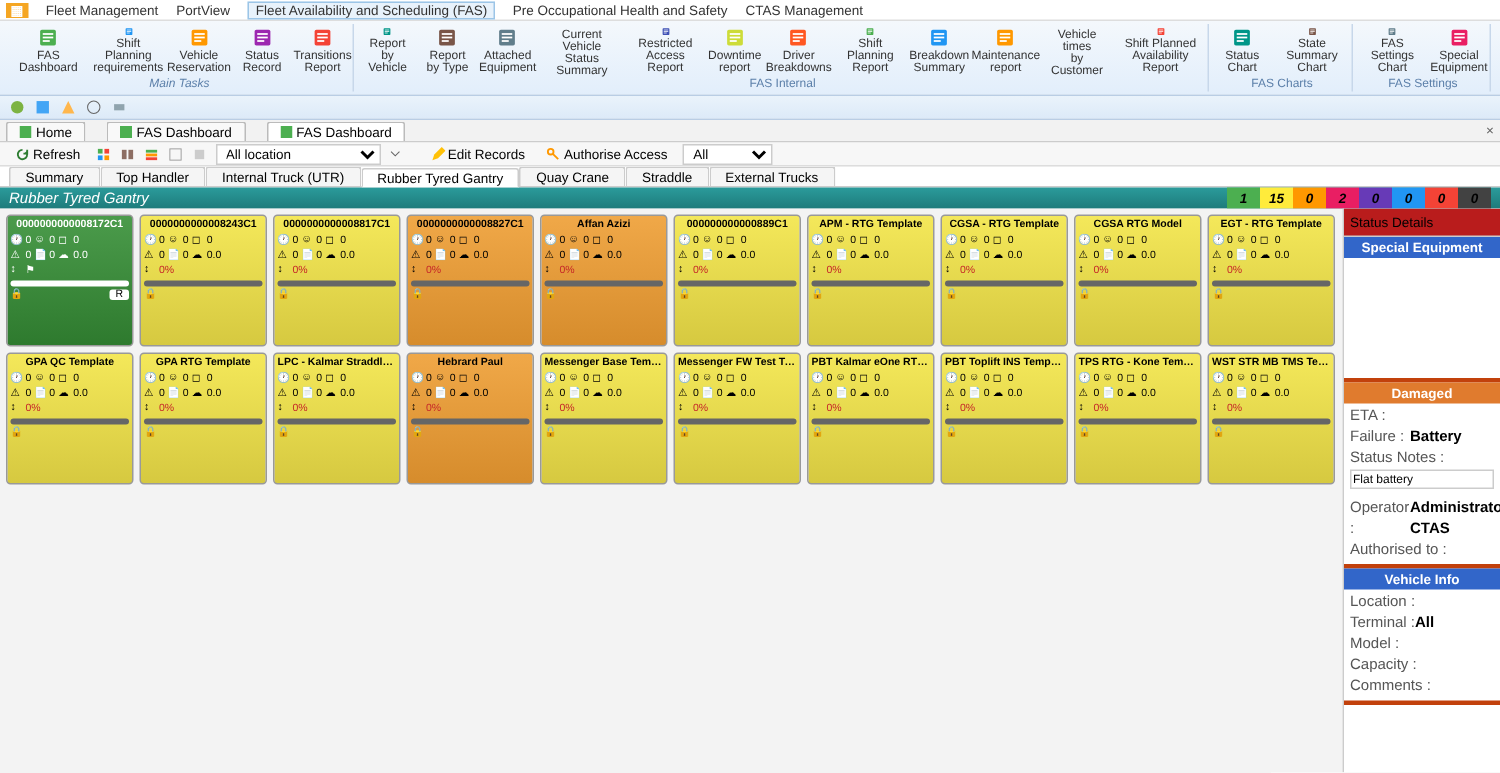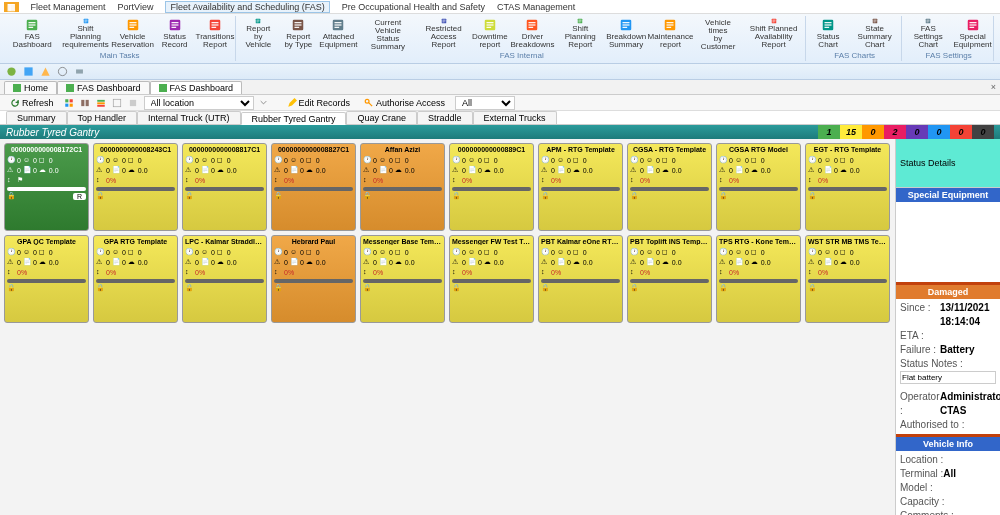--- a/index.html
+++ b/index.html
@@ -9,21 +9,21 @@
 .menubar .selected{background:#e8f2fb;border:1px solid #9cc5e7;padding:0 4px}
 .ribbon{height:50px;background:linear-gradient(#f4f8fc,#e2eefb);border-bottom:1px solid #b9cde4;display:flex;padding:2px 4px}
 .rib-item{display:flex;flex-direction:column;align-items:center;justify-content:flex-start;padding:2px 3px;min-width:40px;cursor:pointer}
 .rib-item svg{width:18px;height:18px}
 .rib-item span{font-size:8px;color:#333;text-align:center;line-height:1;margin-top:1px}
 .rib-group-label{font-size:8px;color:#5b7fa9;text-align:center;position:absolute;bottom:1px}
 .rib-group{display:flex;position:relative;padding-bottom:10px;border-right:1px solid #c7d7ea;margin-right:2px}
 .qat{height:16px;background:linear-gradient(#eaf3fb,#dceaf8);border-bottom:1px solid #b9cde4;display:flex;align-items:center;padding:0 6px;gap:6px}
 .qat svg{width:11px;height:11px}
 .tabstrip{height:15px;background:#f2f2f2;display:flex;align-items:flex-end;padding-left:4px;border-bottom:1px solid #ccc}
-.doctab{font-size:9px;padding:1px 8px;border:1px solid #bbb;border-bottom:none;background:#f9f9f9;margin-right:0;border-radius:2px 2px 0 0;display:flex;align-items:center;gap:3px}
+.doctab{font-size:9px;padding:1px 8px;border:1px solid #bbb;border-bottom:none;background:#f9f9f9;margin-right:14px;border-radius:2px 2px 0 0;display:flex;align-items:center;gap:3px}
 .doctab.active{background:#fff}
 .doctab svg{width:8px;height:8px}
 .toolbar2{height:16px;background:#f7f7f7;border-bottom:1px solid #ddd;display:flex;align-items:center;padding:0 6px;gap:6px}
 .toolbar2 span,.toolbar2 select{font-size:9px}
 .toolbar2 .btn{display:flex;align-items:flex-end;gap:2px;padding:0 4px;cursor:pointer}
 .toolbar2 svg{width:10px;height:10px}
 .toolbar2 select{height:14px;border:1px solid #ccc;background:#fff;padding:0 2px}
 .subtabs{height:14px;border-bottom:1px solid #ccc;display:flex;padding-left:6px}
 .subtab{font-size:9px;padding:1px 10px;border:1px solid #ccc;border-bottom:none;background:#f5f5f5;border-radius:2px 2px 0 0;cursor:pointer}
 .subtab.active{background:#fff;border-bottom:1px solid #fff;position:relative;top:1px}
@@ -35,21 +35,21 @@
 .card{width:85px;height:88px;border:1px solid #999;border-radius:3px;background:linear-gradient(#f4e85a,#d6c940);display:flex;flex-direction:column;padding:2px;font-size:7px}
 .card.green{background:linear-gradient(#4b9b4b,#2e7a2e);color:#fff}
 .card.orange{background:linear-gradient(#f0a848,#d68c2c)}
 .card-title{font-size:7px;text-align:center;font-weight:bold;margin-bottom:2px;white-space:nowrap;overflow:hidden;text-overflow:ellipsis}
 .card-row{display:flex;align-items:center;gap:2px;margin:1px 0}
 .card-row span{font-size:7px}
 .card .ic{width:8px;height:8px;display:inline-block}
 .progress{height:4px;background:#666;border-radius:2px;margin-top:2px}
 .card.green .progress{background:#fff}
 .side{width:105px;border-left:1px solid #ccc;display:flex;flex-direction:column;background:#fff}
-.side-header{background:#5eead4;padding:19px 4px;font-size:9px;border-bottom:1px solid #ccc}
+.side-header{background:#b91c1c;padding:4px 4px;font-size:9px;border-bottom:1px solid #ccc}
 .side-section{border-bottom:3px solid #c2410c}
 .side-section-h{background:#3266c9;color:#fff;font-size:9px;padding:2px 4px;text-align:center;font-weight:bold}
 .side-section-h.orange{background:#e69a3a}
 .side-body{padding:2px 4px;font-size:8px;line-height:1.4}
 .side-body input{width:100%;font-size:8px;border:1px solid #ccc;padding:1px}
 .side-body .row{display:flex}
 .side-body .lbl{color:#555;min-width:40px}
 .close-x{position:absolute;right:4px;top:82px;font-size:9px;color:#666;cursor:pointer}
 svg.chev{width:7px;height:7px}
 </style>
@@ -105,21 +105,21 @@
       </div>
       <div class="rib-item">
         <svg viewBox="0 0 24 24">
           <rect x="3" y="3" width="18" height="18" rx="2" fill="#f44336"></rect>
           <rect x="6" y="7" width="12" height="2" fill="#fff"></rect>
           <rect x="6" y="11" width="12" height="2" fill="#fff"></rect>
           <rect x="6" y="15" width="8" height="2" fill="#fff"></rect>
         </svg>
         <span>Transitions<br>Report</span>
       </div>
-      <div class="rib-group-label" style="left: 0px; right: 0px;">Main Tasks</div>
+      <div class="rib-group-label" style="left: 0px; right: 0px; font-style: italic;">Main Tasks</div>
     </div>
     <div class="rib-group">
       <div class="rib-item">
         <svg viewBox="0 0 24 24">
           <rect x="3" y="3" width="18" height="18" rx="2" fill="#009688"></rect>
           <rect x="6" y="7" width="12" height="2" fill="#fff"></rect>
           <rect x="6" y="11" width="12" height="2" fill="#fff"></rect>
           <rect x="6" y="15" width="8" height="2" fill="#fff"></rect>
         </svg>
         <span>Report by<br>Vehicle</span>
@@ -921,24 +921,20 @@
 
   <div class="side">
     <div class="side-header">Status Details</div>
     <div class="side-section">
       <div class="side-section-h">Special Equipment</div>
       <div class="side-body" style="height:80px"></div>
     </div>
     <div class="side-section">
       <div class="side-section-h orange" style="background:#e07b2e">Damaged</div>
       <div class="side-body">
-        <div class="row">
-            <span class="lbl">Since :</span>
-            <b>13/11/2021 18:14:04</b>
-          </div>
         <div class="row">
             <span class="lbl">ETA :</span>
           </div>
         <div class="row">
             <span class="lbl">Failure :</span>
             <b>Battery</b>
           </div>
         <div class="row">
             <span class="lbl">Status Notes :</span>
           </div>

